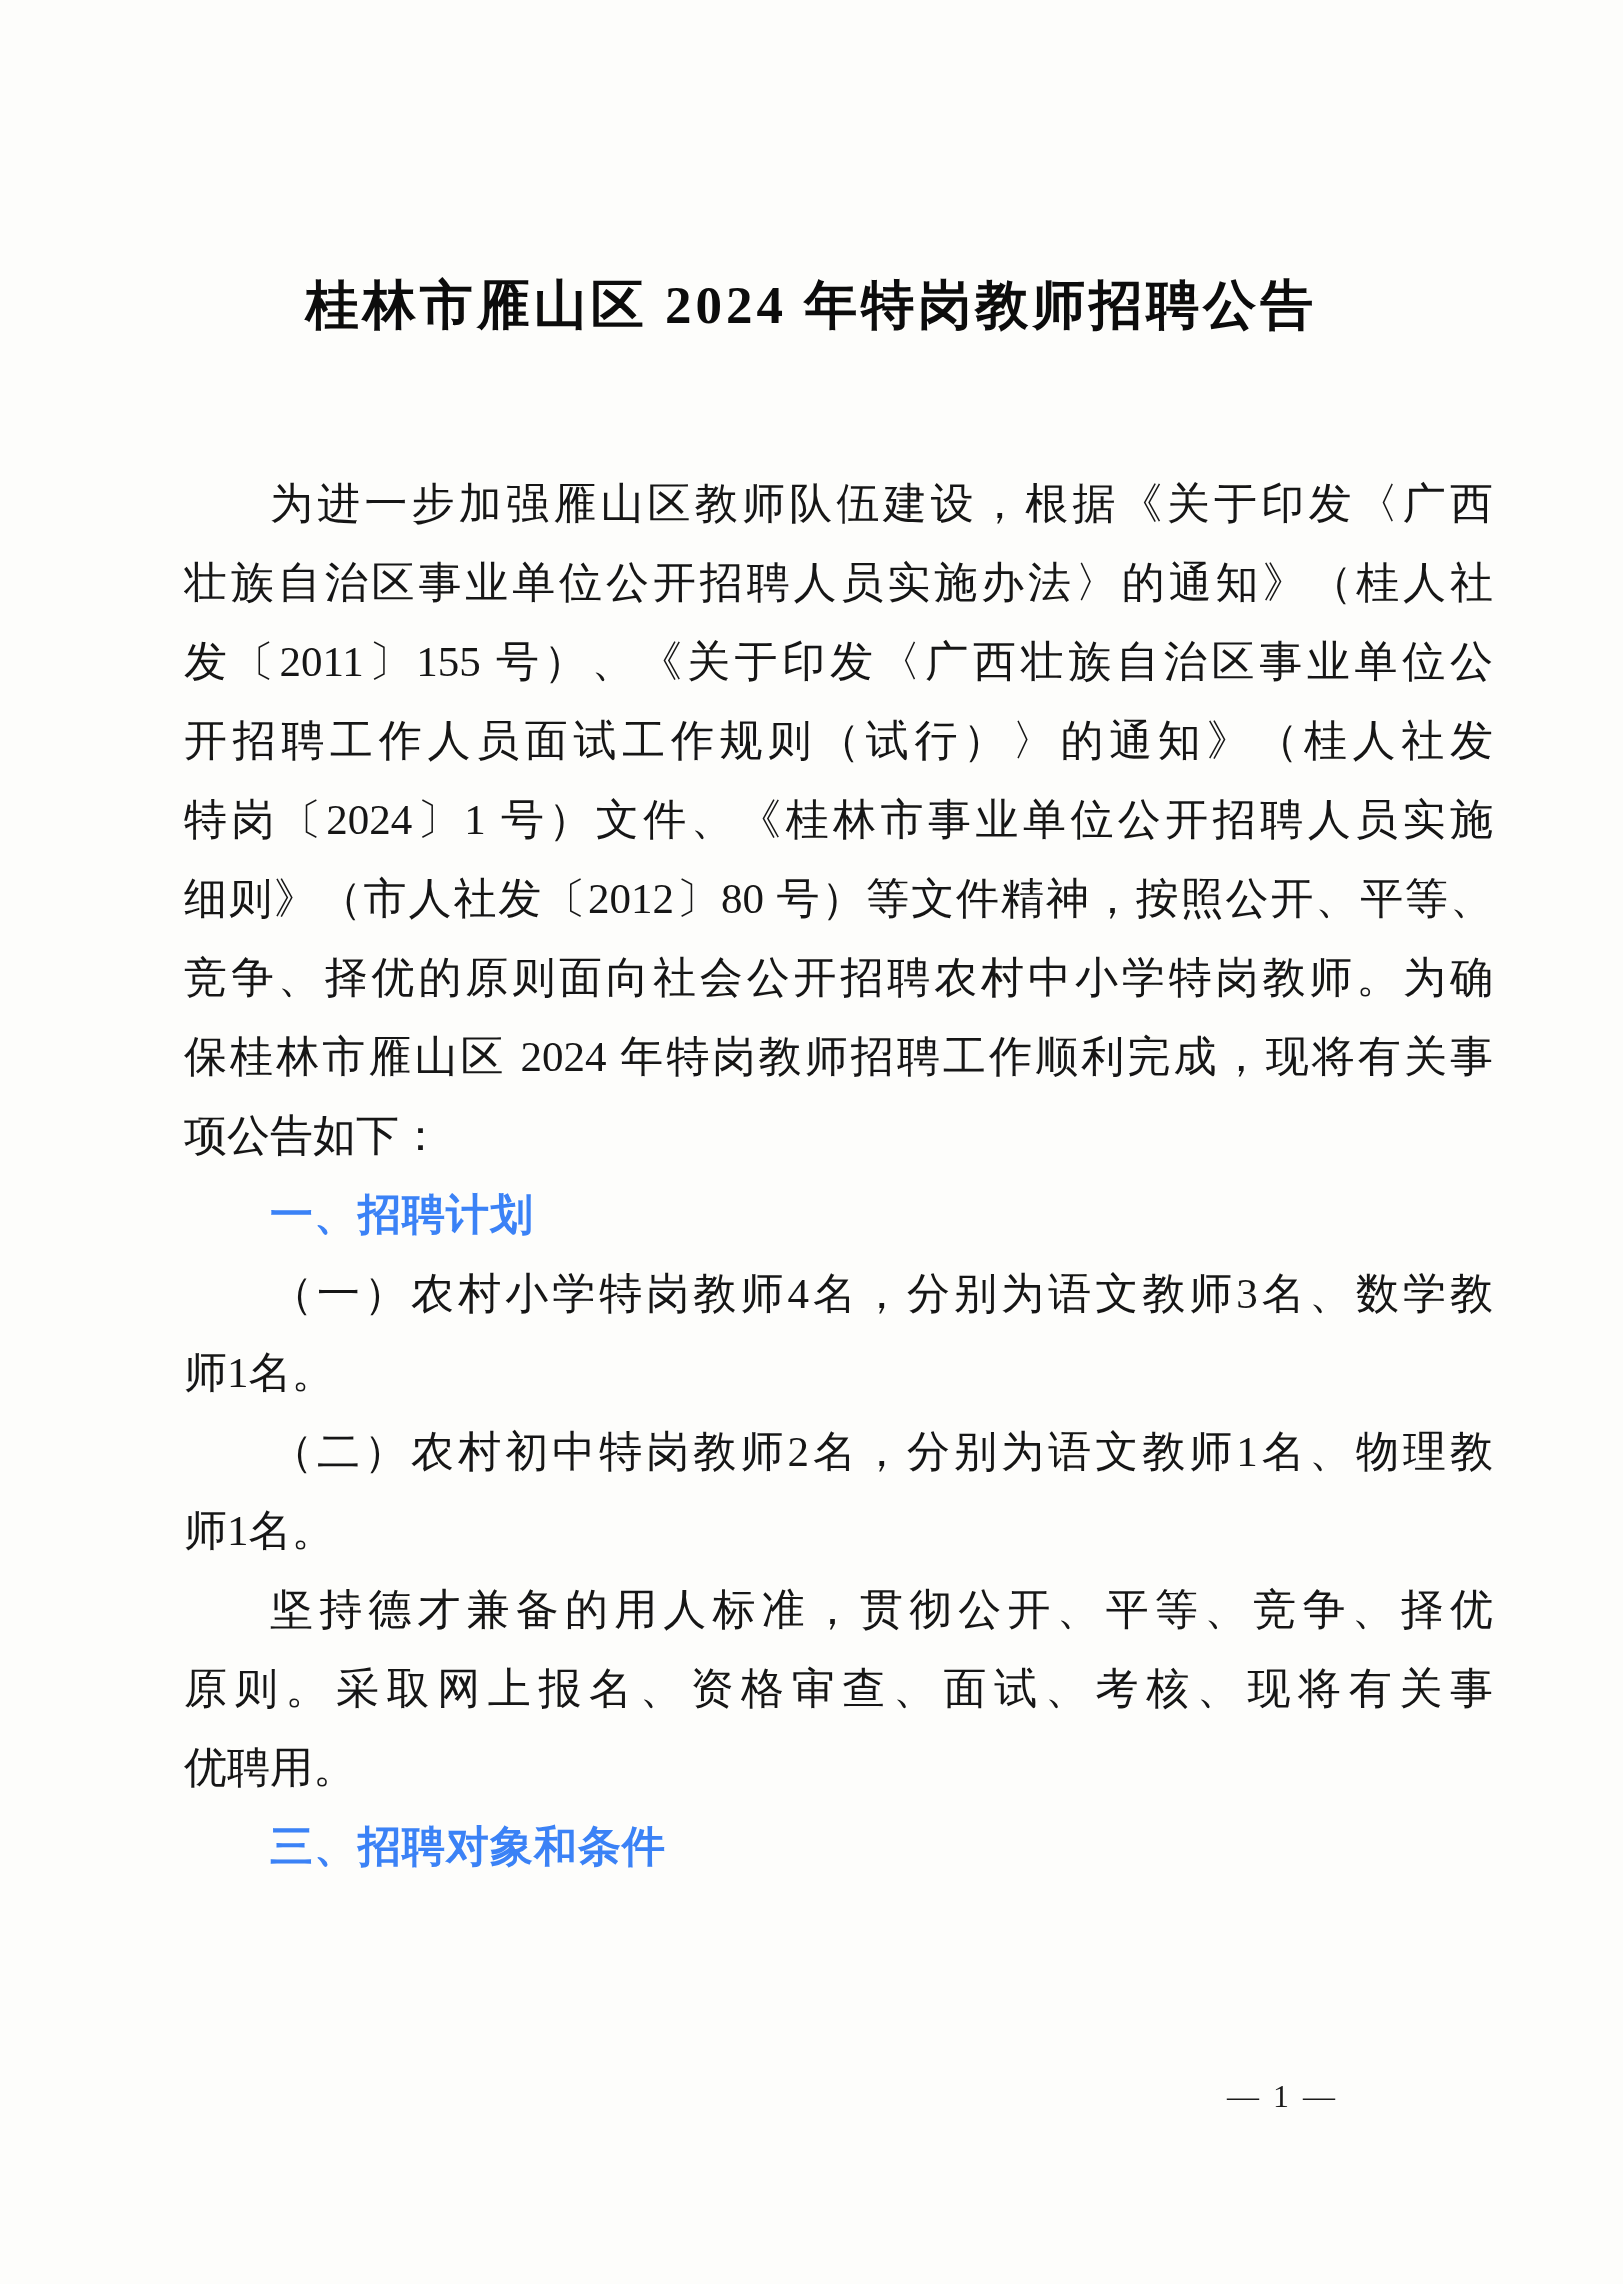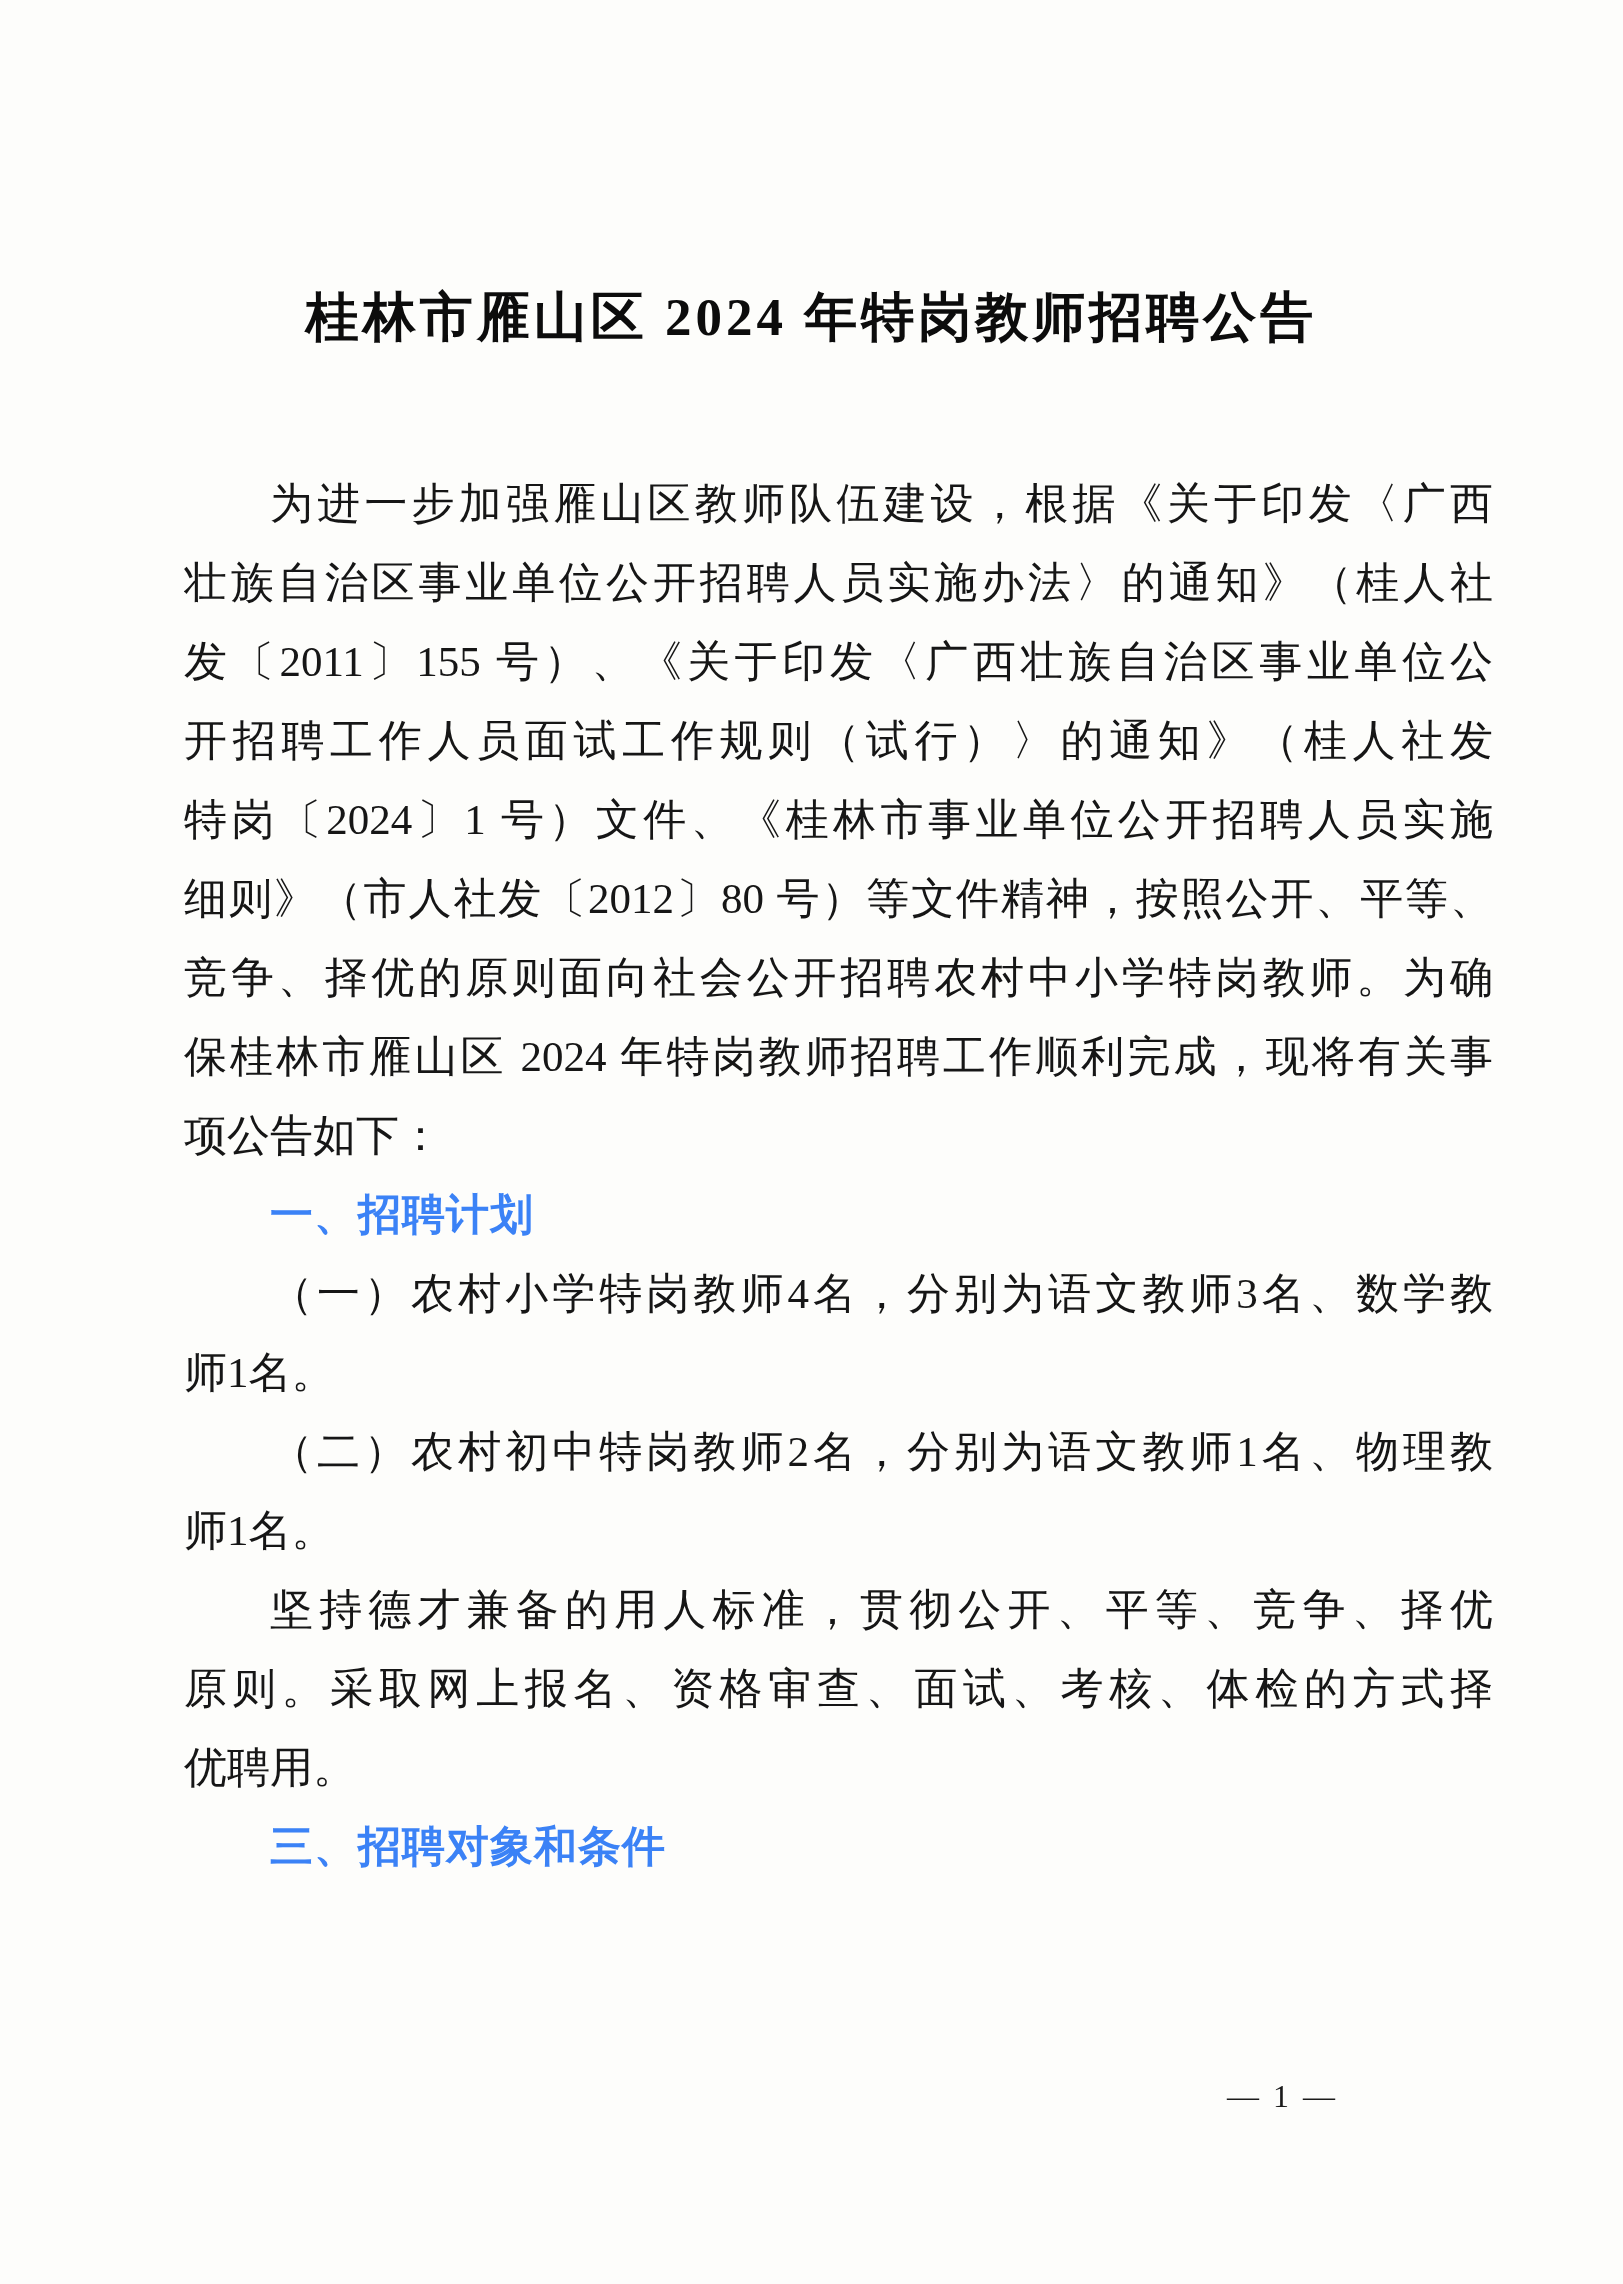--- a/index.html
+++ b/index.html
@@ -14,21 +14,21 @@
     position: absolute;
     inset: 0;
     background: #fdfdfb;
     overflow: hidden;
   }
   .doc-title {
     position: absolute;
     left: 0;
     right: 0;
     top: 270px;
-    margin: 12px;
+    margin: 0;
     text-align: center;
     font-family: "Liberation Serif", serif;
     font-size: 53px;
     font-weight: bold;
     letter-spacing: 4px;
     color: #0c0c0c;
     white-space: nowrap;
   }
   .doc-body {
     position: absolute;
@@ -81,20 +81,20 @@
       <div class="line fill">细则》（市人社发〔2012〕80 号）等文件精神，按照公开、平等、</div>
       <div class="line fill">竞争、择优的原则面向社会公开招聘农村中小学特岗教师。为确</div>
       <div class="line fill">保桂林市雁山区 2024 年特岗教师招聘工作顺利完成，现将有关事</div>
       <div class="line">项公告如下：</div>
       <div class="line heading indent">一、招聘计划</div>
       <div class="line indent fill">（一）农村小学特岗教师4名，分别为语文教师3名、数学教</div>
       <div class="line">师1名。</div>
       <div class="line indent fill">（二）农村初中特岗教师2名，分别为语文教师1名、物理教</div>
       <div class="line">师1名。</div>
       <div class="line indent fill">坚持德才兼备的用人标准，贯彻公开、平等、竞争、择优</div>
-      <div class="line fill">原则。采取网上报名、资格审查、面试、考核、体检的方式择</div>
+      <div class="line fill">原则。采取网上报名、资格审查、面试、考核、现将有关事</div>
       <div class="line">优聘用。</div>
       <div class="line heading indent">三、招聘对象和条件</div>
     </main>
 
   <div class="page-footer">— 1 —</div>
 </div>
 
 
 </body></html>

